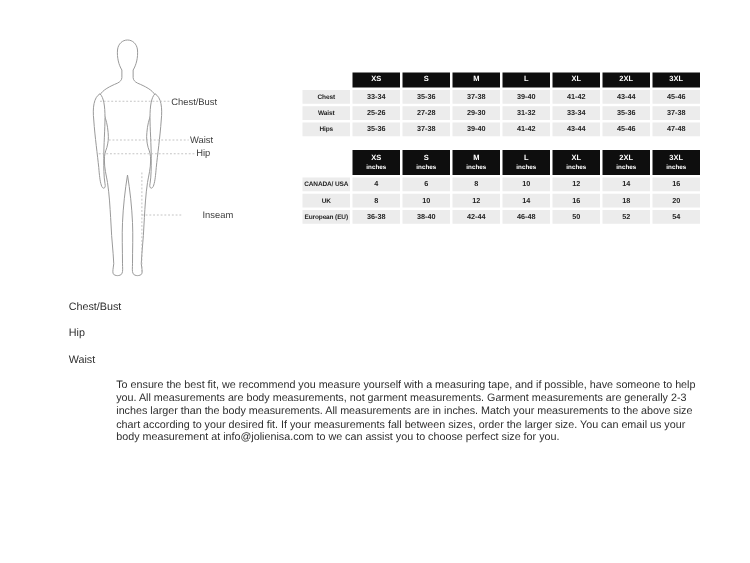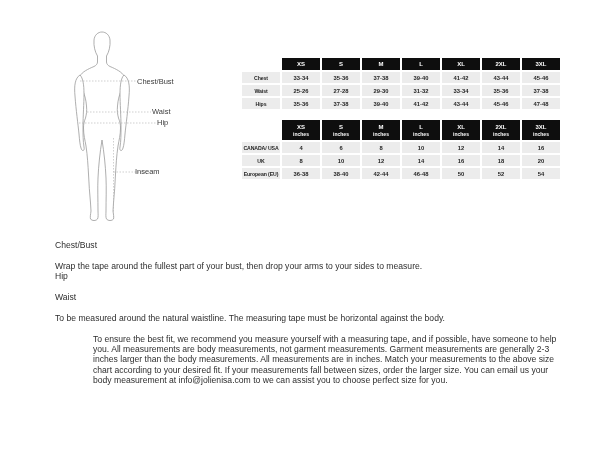--- a/index.html
+++ b/index.html
@@ -17,21 +17,21 @@
   .figure-svg { position:absolute; left:70px; top:28px; width:115px; height:200px; }
   .diagram-label {
     position:absolute;
     font-size:7.5px; line-height:9px;
     color:#3c3c3c;
     white-space:nowrap;
   }
   #lbl-chest  { left:137px; top:77px; }
   #lbl-waist  { left:152px; top:107px; }
   #lbl-hip    { left:157px; top:118px; }
-  #lbl-inseam { left:135px; top:167px; }
+  #lbl-inseam { left:162px; top:167px; }
 
   
   table.size-table {
     position:absolute; left:240px;
     border-collapse:separate; border-spacing:2px;
     table-layout:fixed;
   }
   #size-chart      { top:56px; }
   #size-conversion { top:118px; }
   .size-table th, .size-table td { padding:0; text-align:center; vertical-align:middle; }
@@ -209,18 +209,16 @@
     <td class="val">46-48</td>
     <td class="val">50</td>
     <td class="val">52</td>
     <td class="val">54</td>
   </tr>
 </tbody>
   </table>
 
 <div class="measure-text">
   <p class="mh">Chest/Bust</p>
-  <p class="mb">Wrap the tape around the fullest part of your bust, then drop your arms to your sides to measure.</p>
   <p class="mh">Hip</p>
   <p class="mh">Waist</p>
-  <p class="mb">To be measured around the natural waistline. The measuring tape must be horizontal against the body.</p>
   <p class="note">To ensure the best fit, we recommend you measure yourself with a measuring tape, and if possible, have someone to help you. All measurements are body measurements, not garment measurements. Garment measurements are generally 2-3 inches larger than the body measurements. All measurements are in inches. Match your measurements to the above size chart according to your desired fit. If your measurements fall between sizes, order the larger size. You can email us your body measurement at info@jolienisa.com to we can assist you to choose perfect size for you.</p>
 </div>
 
 </body></html>

